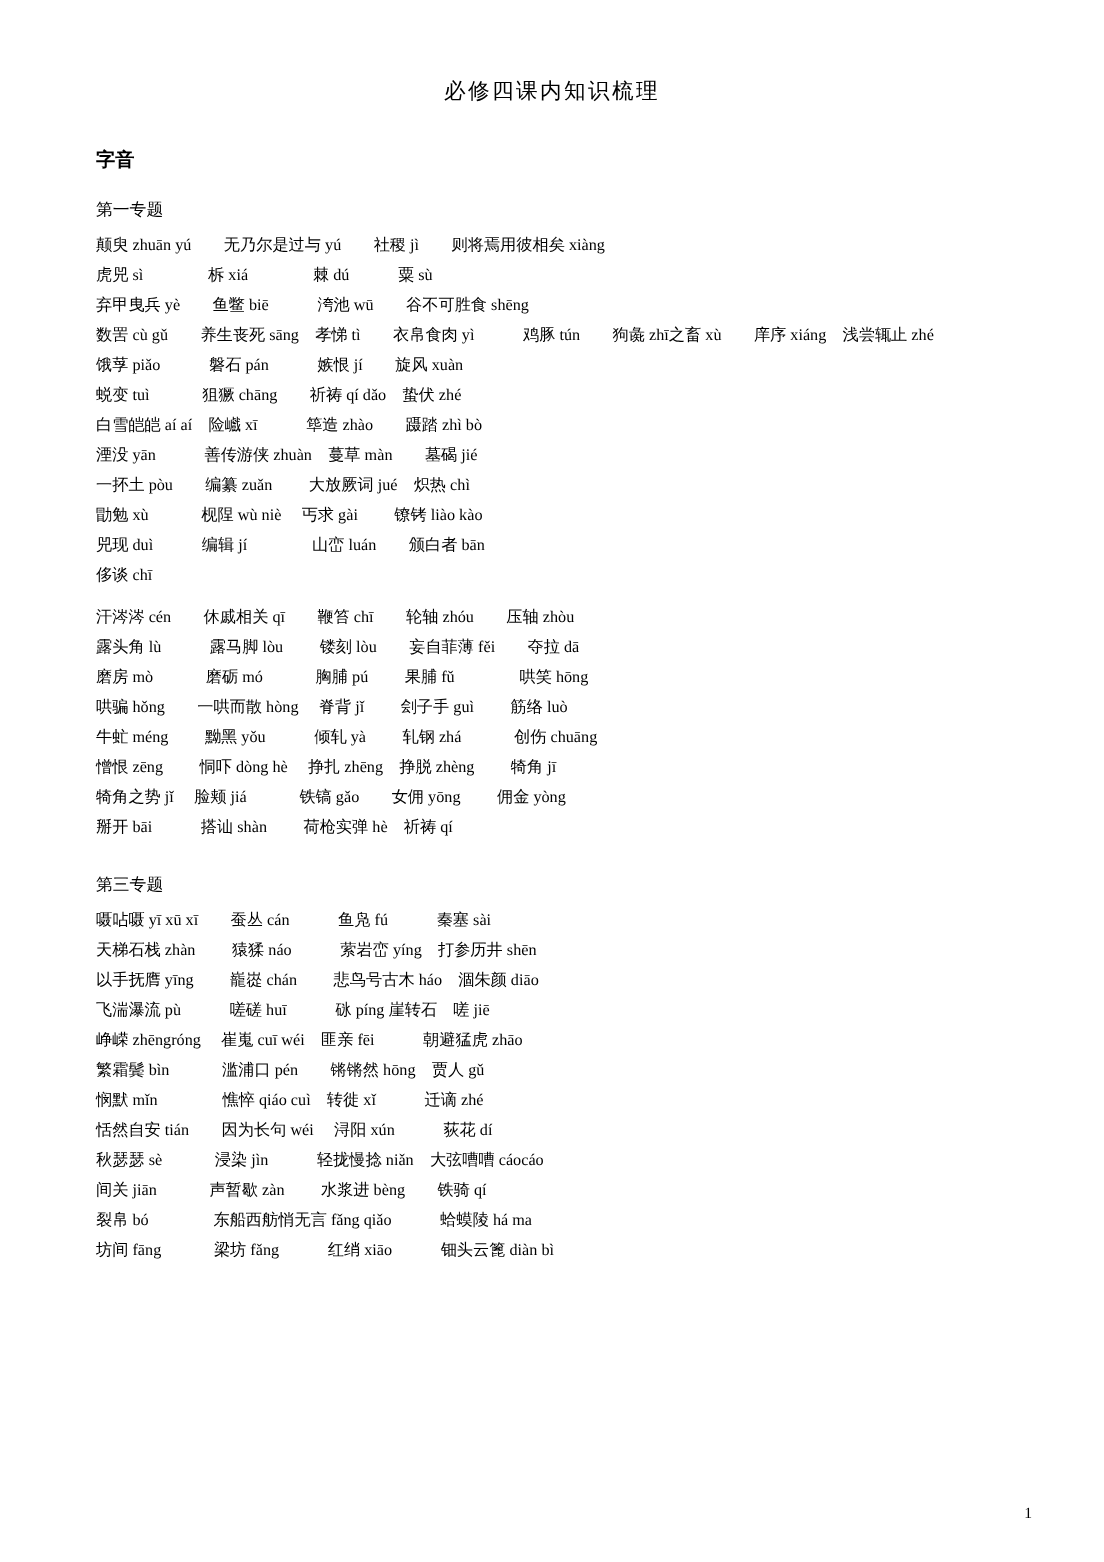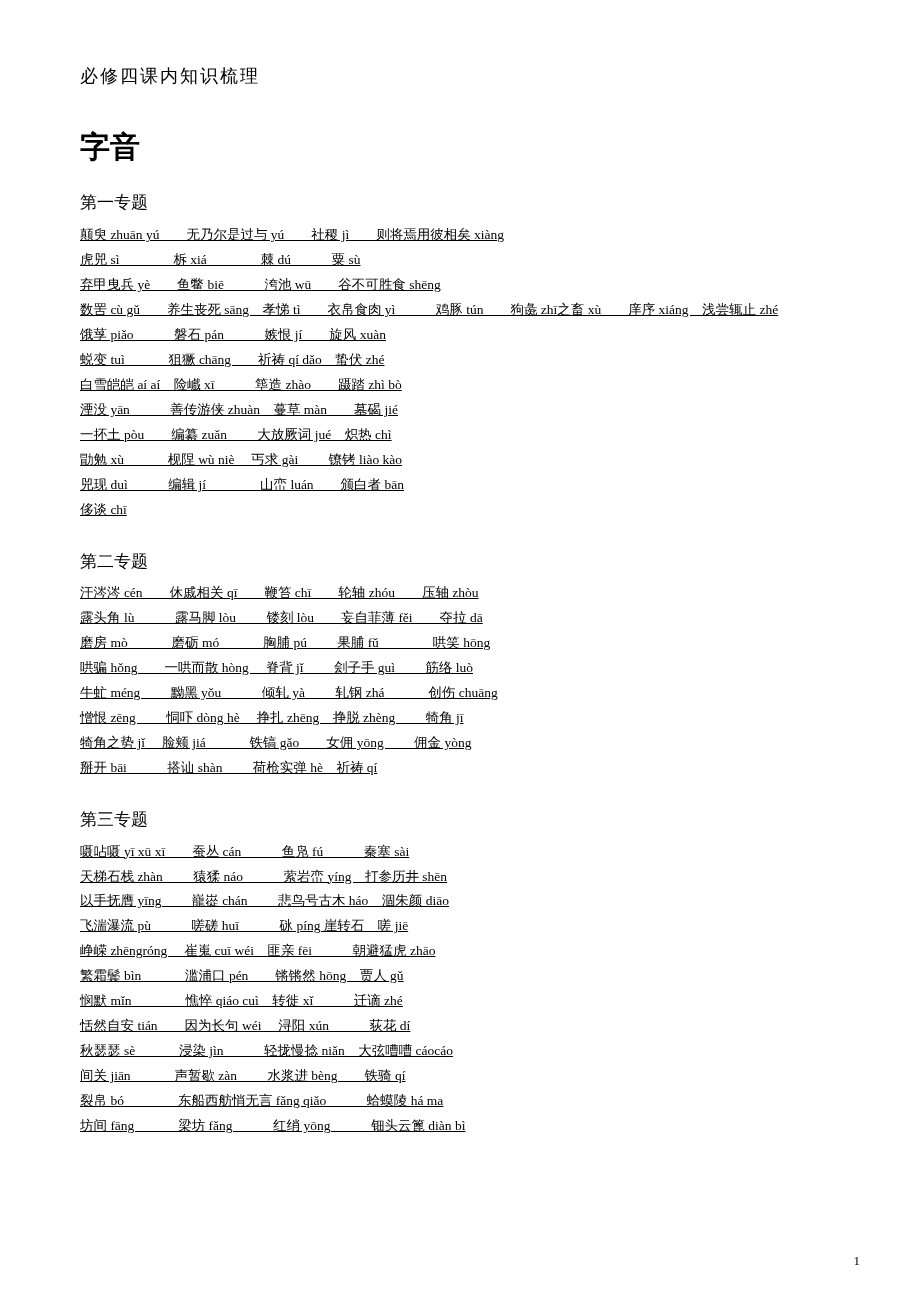--- a/index.html
+++ b/index.html
@@ -5,45 +5,44 @@
     * { margin: 0; padding: 0; box-sizing: border-box; }
     body {
       font-family: "SimSun", "宋体", serif;
       font-size: 14px;
       background: #fff;
       color: #000;
       padding: 60px 80px 60px 80px;
       line-height: 1.8;
     }
     .page-title {
-      text-align: left;
+      text-align: center;
       font-size: 18px;
       font-weight: normal;
       margin-bottom: 28px;
       letter-spacing: 2px;
     }
     .section-heading {
-      font-size: 30px;
+      font-size: 16px;
       font-weight: bold;
       margin-bottom: 10px;
     }
     .topic-heading {
-      font-size: 17px;
+      font-size: 14px;
       font-weight: normal;
       margin-top: 14px;
       margin-bottom: 4px;
     }
     .content-block {
       font-size: 13.5px;
       line-height: 1.85;
     }
     .content-block p {
       margin: 0;
       text-indent: 0;
-      text-decoration: underline;
     }
     .page-number {
       position: fixed;
       bottom: 30px;
       right: 60px;
       font-size: 13px;
     }
     .spacer { height: 10px; }
   </style>
 </head>
@@ -66,21 +65,20 @@
         <p>白雪皑皑 aí aí　险巇 xī　　　筚造 zhào　　蹑踏 zhì bò</p>
         <p>湮没 yān　　　善传游侠 zhuàn　蔓草 màn　　墓碣 jié</p>
         <p>一抔土 pòu　　编纂 zuǎn　　 大放厥词 jué　炽热 chì</p>
         <p>勖勉 xù　　　 枧陧 wù  niè　 丐求 gài　　 镣铐 liào kào</p>
         <p>兕现 duì　　　编辑 jí　　　　山峦 luán　　颁白者 bān</p>
         <p>侈谈 chī</p>
       </div>
       <div class="spacer"></div>
     </div>
     <div>
-      <p class="topic-heading">第二专题</p>
       <div class="content-block">
         <p>汗涔涔 cén　　休戚相关 qī　　鞭笞 chī　　轮轴 zhóu　　压轴 zhòu</p>
         <p>露头角 lù　　　露马脚 lòu　　 镂刻 lòu　　妄自菲薄 fěi　　夺拉 dā</p>
         <p>磨房 mò　　　 磨砺 mó　　　 胸脯 pú　　 果脯 fǔ　　　　哄笑 hōng</p>
         <p>哄骗 hǒng　　一哄而散 hòng　 脊背 jǐ　　 刽子手 guì　　 筋络 luò</p>
         <p>牛虻 méng　　 黝黑 yǒu　　　倾轧 yà　　 轧钢 zhá　　　 创伤 chuāng</p>
         <p>憎恨 zēng　　 恫吓 dòng hè　 挣扎 zhēng　挣脱 zhèng　　 犄角 jī</p>
         <p>犄角之势 jǐ　 脸颊 jiá　　　 铁镐 gǎo　　女佣 yōng　　 佣金 yòng</p>
         <p>掰开 bāi　　　搭讪 shàn　　 荷枪实弹 hè　祈祷 qí</p>
       </div>
@@ -93,18 +91,18 @@
         <p>天梯石栈 zhàn　　 猿猱 náo　　　萦岩峦 yíng　打参历井 shēn</p>
         <p>以手抚膺 yīng　　 巃嵸 chán　　 悲鸟号古木 háo　涸朱颜 diāo</p>
         <p>飞湍瀑流 pù　　　嗟磋 huī　　　砯 píng 崖转石　嗟 jiē</p>
         <p>峥嵘 zhēngróng　 崔嵬 cuī wéi　匪亲 fēi　　　朝避猛虎 zhāo</p>
         <p>繁霜鬓 bìn　　　 滥浦口 pén　　锵锵然 hōng　贾人 gǔ</p>
         <p>悯默 mǐn　　　　憔悴 qiáo cuì　转徙 xǐ　　　迁谪 zhé</p>
         <p>恬然自安 tián　　因为长句 wéi　 浔阳 xún　　　荻花 dí</p>
         <p>秋瑟瑟 sè　　　 浸染 jìn　　　轻拢慢捻 niǎn　大弦嘈嘈 cáocáo</p>
         <p>间关 jiān　　　 声暂歇 zàn　　 水浆进 bèng　　铁骑 qí</p>
         <p>裂帛 bó　　　　东船西舫悄无言 fǎng qiǎo　　　蛤蟆陵 há ma</p>
-        <p>坊间 fāng　　　 梁坊 fǎng　　　红绡 yōng　　　钿头云篦 diàn bì</p>
+        <p>坊间 fāng　　　 梁坊 fǎng　　　红绡 xiāo　　　钿头云篦 diàn bì</p>
       </div>
     </div>
   </div>
 
 <div class="page-number">1</div>
 
 </body></html>

